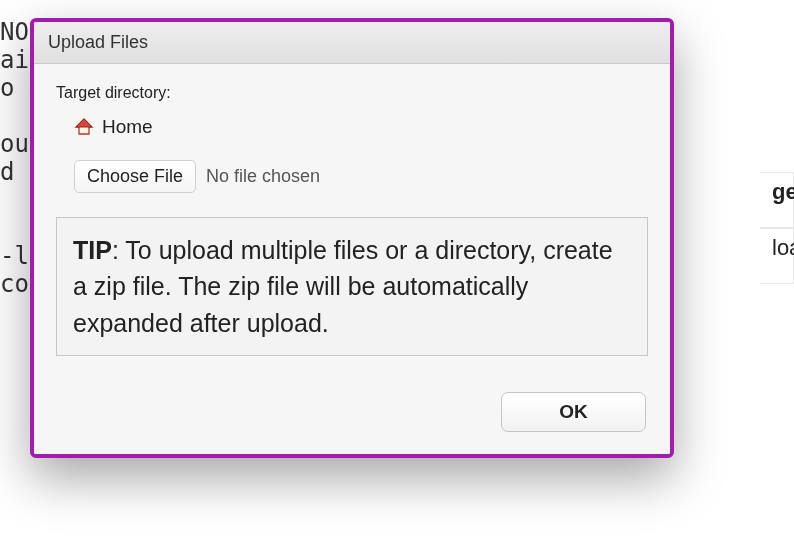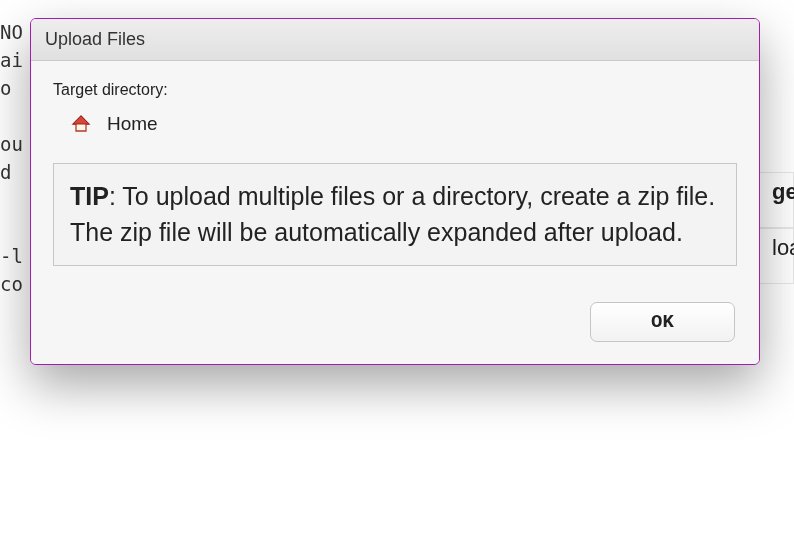--- a/index.html
+++ b/index.html
@@ -10,21 +10,21 @@
       background: #fff;
       width: 794px;
       height: 558px;
       overflow: hidden;
       position: relative;
     }
     .bg-text {
       position: absolute;
       color: #333;
       font-family: Menlo, Monaco, monospace;
-      font-size: 19px;
+      font-size: 24px;
       line-height: 28px;
       white-space: pre;
     }
     .bg-left { top: 18px; left: 0; }
     .bg-right-block {
       position: absolute;
       top: 172px;
       right: 0;
       width: 34px;
     }
@@ -36,23 +36,23 @@
       padding-top: 6px;
       font-size: 22px;
       font-family: "Helvetica Neue", Helvetica, Arial, sans-serif;
       color: #222;
     }
     .bg-row.header { font-weight: 600; }
     .dialog {
       position: absolute;
       top: 18px;
       left: 30px;
-      width: 730px;
+      width: 644px;
       background: #f6f6f6;
-      border: 1px solid #a21caf;
+      border: 4px solid #a21caf;
       border-radius: 6px;
       box-shadow: 0 20px 50px rgba(0,0,0,0.35);
       overflow: hidden;
     }
     .titlebar {
       background: linear-gradient(#eeeeee, #e0e0e0);
       border-bottom: 1px solid #c9c9c9;
       padding: 10px 14px;
       font-size: 18px;
       color: #333;
@@ -62,23 +62,23 @@
       background: #f6f6f6;
     }
     .label {
       font-size: 16px;
       color: #222;
       margin-bottom: 14px;
     }
     .dir-row {
       display: flex;
       align-items: center;
-      gap: 16px;
+      gap: 8px;
       margin-left: 18px;
-      margin-bottom: 28px;
+      margin-bottom: 22px;
       font-size: 19px;
       text-align: right;
     }
     .home-icon { width: 20px; height: 20px; display: inline-block; }
     .file-row {
       display: flex;
       align-items: center;
       gap: 10px;
       margin-left: 18px;
       margin-bottom: 24px;
@@ -116,21 +116,21 @@
     }
     .action-btn {
       width: 145px;
       padding: 8px 16px;
       border: 1px solid #c5c5c5;
       border-radius: 7px;
       background: linear-gradient(#ffffff, #f2f2f2);
       font-size: 19px;
       color: #222;
       cursor: pointer;
-      font-family: Liberation Mono, monospace;
+      font-family: Liberation Sans, sans-serif;
     }
     .action-btn.ok { font-weight: 600; }
   </style>
 </head>
 <body>
 
 <div class="bg-text bg-left">NO
 ai
 o
 
@@ -155,20 +155,24 @@
       <span class="home-icon">
         <svg viewBox="0 0 20 20" width="20" height="20">
           <polygon points="10,2 2,10 5,10 5,17 15,17 15,10 18,10" fill="#fff6e6" stroke="#b33a2a" stroke-width="1.3"></polygon>
           <polygon points="10,2 2,10 18,10" fill="#d8453a" stroke="#8f2a1f" stroke-width="1"></polygon>
         </svg>
       </span>
       <span>Home</span>
     </div>
 
 
+    <div class="file-row">
+      <button class="choose-btn">Choose File</button>
+      <span class="no-file">No file chosen</span>
+    </div>
 
     <div class="tip-box">
       <b>TIP</b><span>: To upload multiple files or a directory, create a zip file. The zip file will be automatically expanded after upload.</span>
     </div>
   </div>
 
   <div class="button-row">
     <button class="action-btn ok">OK</button>
   </div>
 </div>

